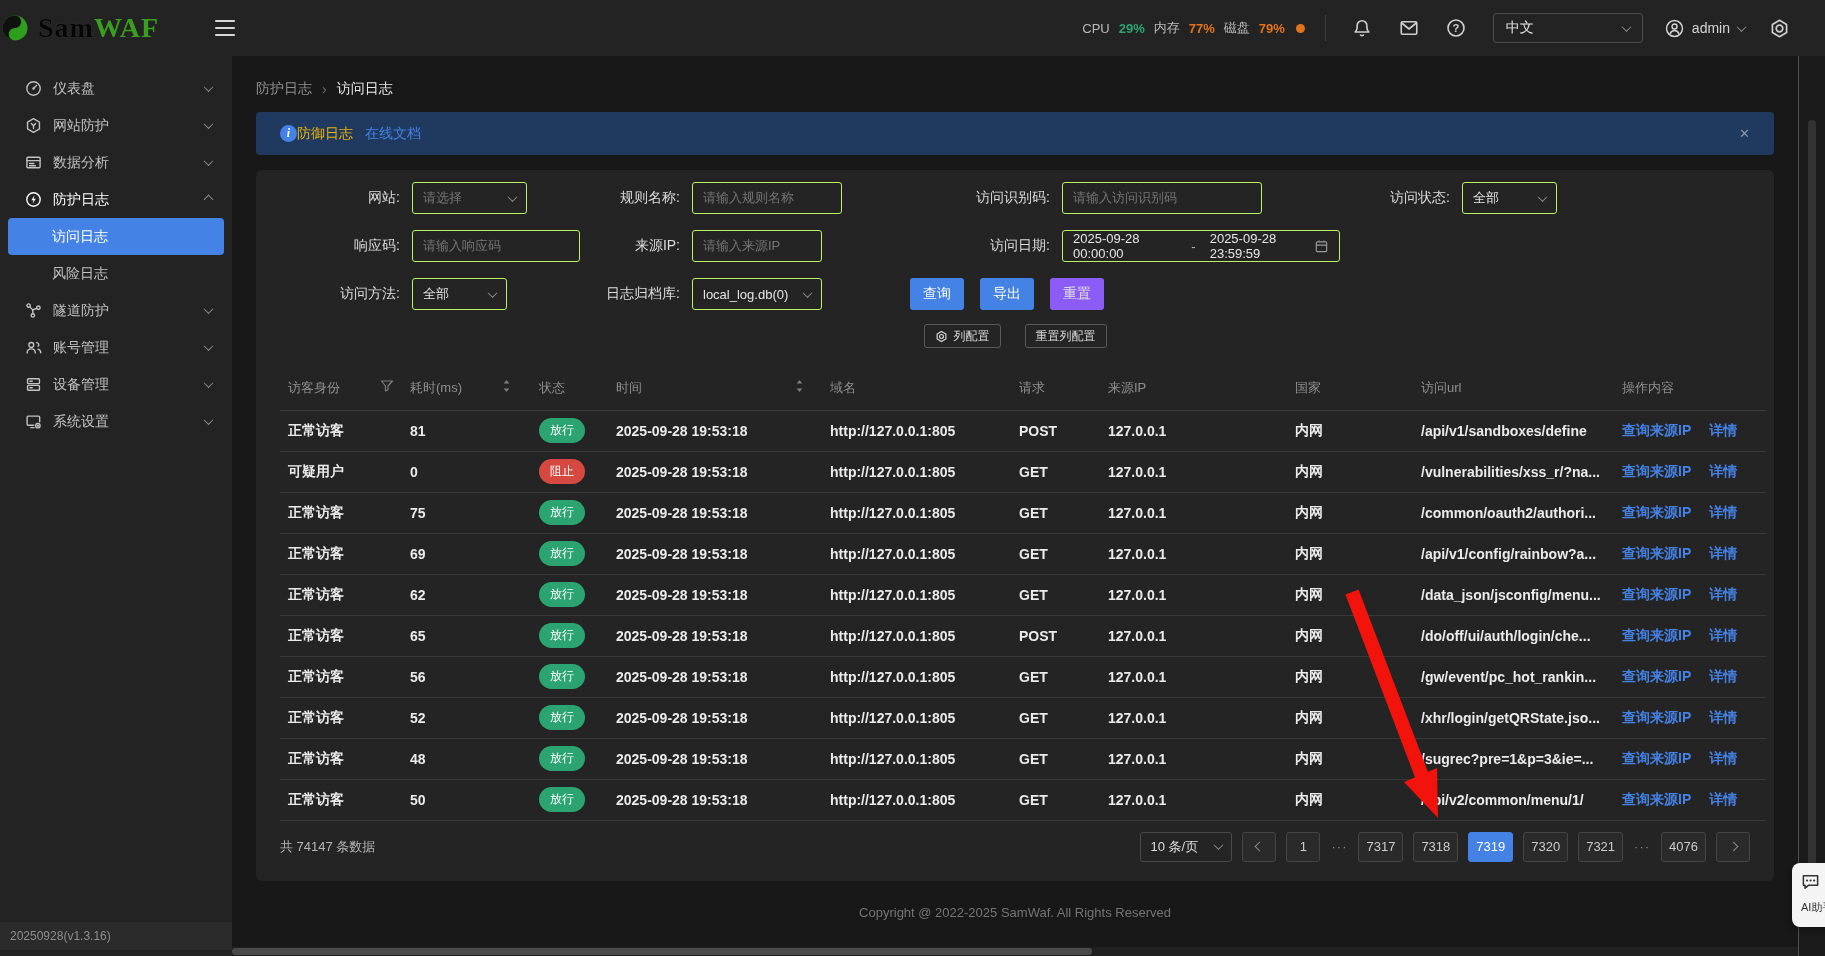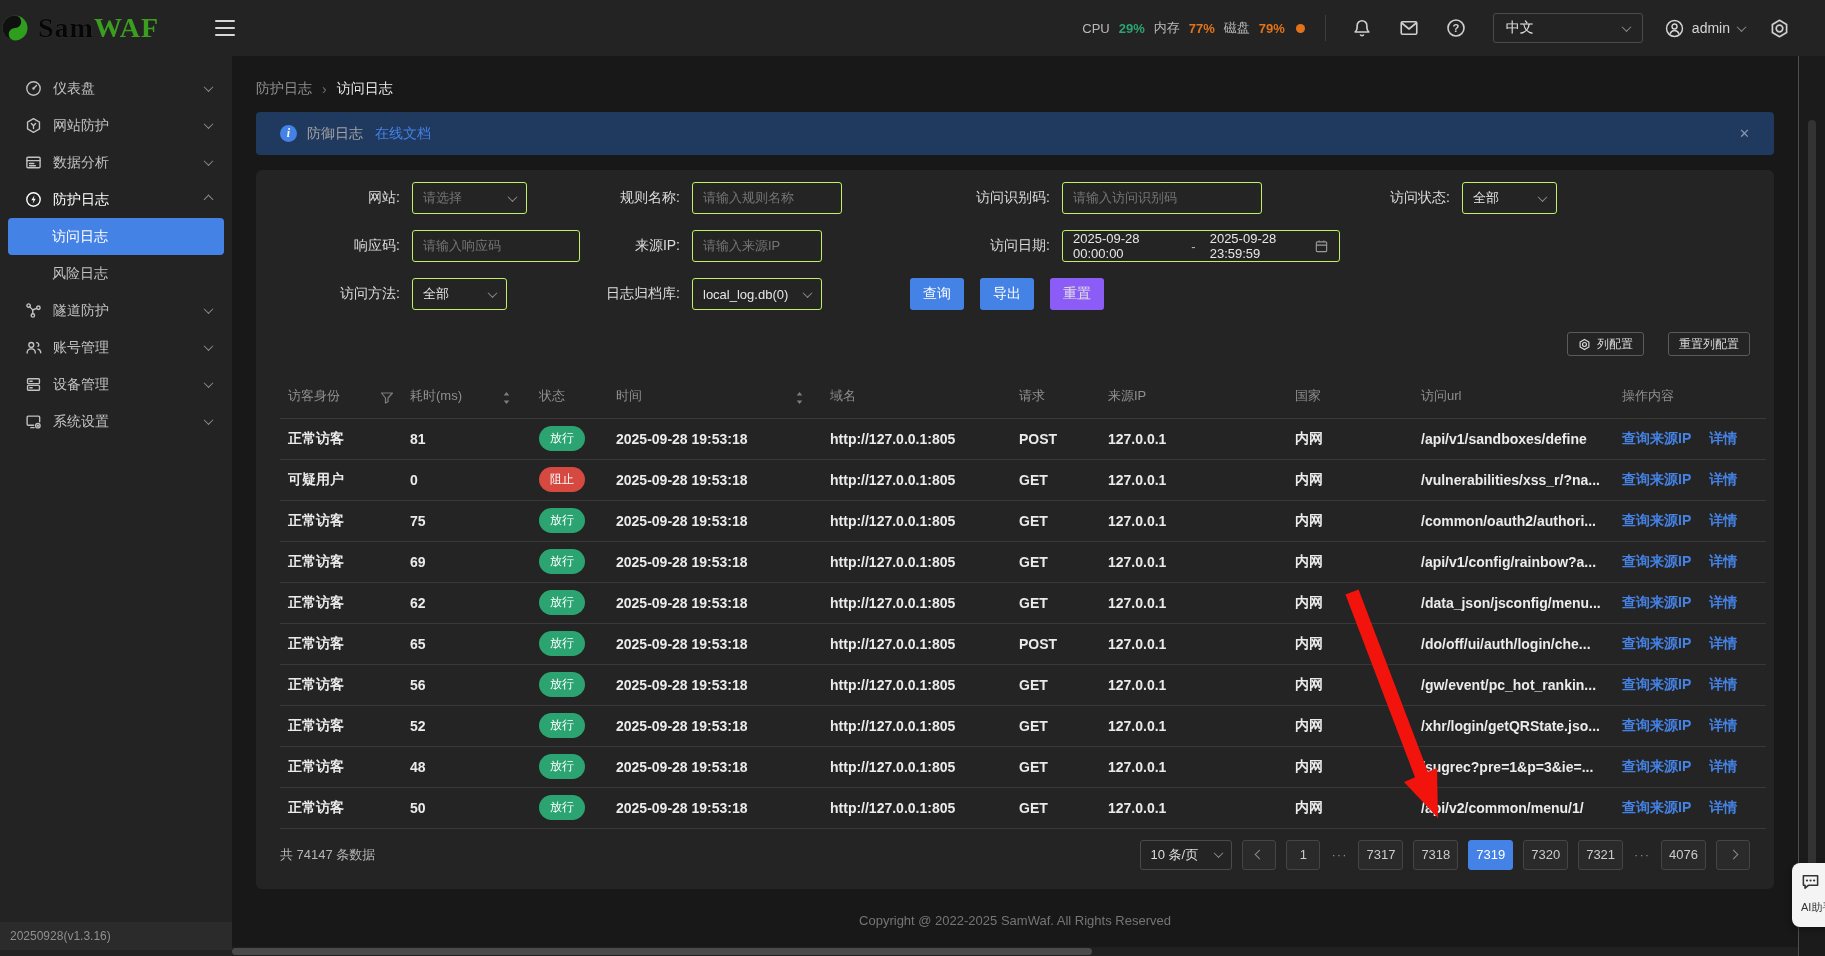--- a/index.html
+++ b/index.html
@@ -56,21 +56,21 @@
   .content{position:absolute;left:232px;top:56px;width:1566px;bottom:0;overflow:hidden}
   .breadcrumb{margin:24px 0 0 24px;font-size:14px;display:flex;align-items:center}
   .bc-parent{color:#8f8f8f;cursor:pointer}
   .bc-sep{color:#6e6e6e;margin:0 10px}
   .bc-current{color:#e8e8e8}
 
   .banner{margin:14px 24px 0;height:43px;background:var(--banner);border-radius:4px;display:flex;
           align-items:center;padding:0 24px;font-size:14px}
   .info-icon{width:17px;height:17px;border-radius:50%;background:var(--accent);color:#fff;
              font:bold 12px "Liberation Serif",serif;display:flex;align-items:center;justify-content:center;font-style:italic}
-  .banner-title{color:#a3a3a3;margin-left:10px}
+  .banner-title{color:#eab308;}
   .banner-link{color:var(--accent);margin-left:12px;cursor:pointer}
   .banner-close{margin-left:auto;color:#8a97ad;font-size:13px;cursor:pointer}
 
   .card{margin:15px 24px 0;background:#242424;border-radius:6px;padding:12px 24px 18px}
 
   
   .f-row{display:grid;grid-template-columns:300px 330px 430px 1fr;height:32px;margin-bottom:16px;align-items:center}
   .f-cell{display:flex;align-items:center;height:32px}
   .f-label{text-align:right;margin-right:12px;font-size:14px;color:#dcdcdc;flex:0 0 120px;white-space:nowrap}
   .lw100 .f-label{flex-basis:100px}
@@ -85,32 +85,32 @@
   .f-date .cal{margin-left:auto;color:#9a9a9a;display:flex}
   .w115{width:115px}.w150{width:150px}.w200{width:200px}.w95{width:95px}
   .w170{width:170px}.w130{width:130px}.w390{width:390px}
   .f-btns{display:flex;gap:16px}
   .btn{height:32px;padding:0 13px;border:none;border-radius:3px;font-size:14px;color:#fff;cursor:pointer;
        font-family:"Liberation Sans",sans-serif}
   .btn.primary{background:var(--accent)}
   .btn.plain{background:#8b5cf6;color:#e0e0e0}
 
   
-  .col-config{display:flex;justify-content:flex-end;gap:24px;margin-top:22px;height:24px}
+  .col-config{display:flex;justify-content:center;gap:24px;margin-top:14px;height:24px}
   .cfg-btn{height:24px;padding:0 10px;background:transparent;border:1px solid #5a5a5a;border-radius:3px;
            color:#dcdcdc;font-size:12px;display:inline-flex;align-items:center;gap:6px;cursor:pointer;
            font-family:"Liberation Sans",sans-serif}
 
   
   table{width:100%;border-collapse:collapse;table-layout:fixed;margin-top:18px}
   thead th{height:44px;font-size:13px;color:#8f8f8f;font-weight:normal;text-align:left;padding:0 8px;
            border-bottom:1px solid #3a3a3a;white-space:nowrap}
   tbody td{height:41px;font-size:14px;font-weight:bold;color:#ebebeb;padding:0 8px;
            border-bottom:1px solid #383838;white-space:nowrap;overflow:hidden}
-  .th-flex{display:flex;align-items:flex-end;gap:40px}
+  .th-flex{display:flex;align-items:flex-start;gap:40px}
   .th-flex.spread{justify-content:space-between;padding-right:10px}
   .pill{min-width:42px;height:25px;border-radius:13px;display:inline-flex;align-items:center;
         justify-content:center;font-size:12px;font-weight:normal;color:#fff;padding:0 11px}
   .pill.pass{background:var(--success)}
   .pill.block{background:var(--danger)}
   .op-link{color:var(--accent);cursor:pointer}
   .op-link.first{margin-right:18px}
 
   
   .pagination{display:flex;align-items:center;margin-top:10px;height:32px}

